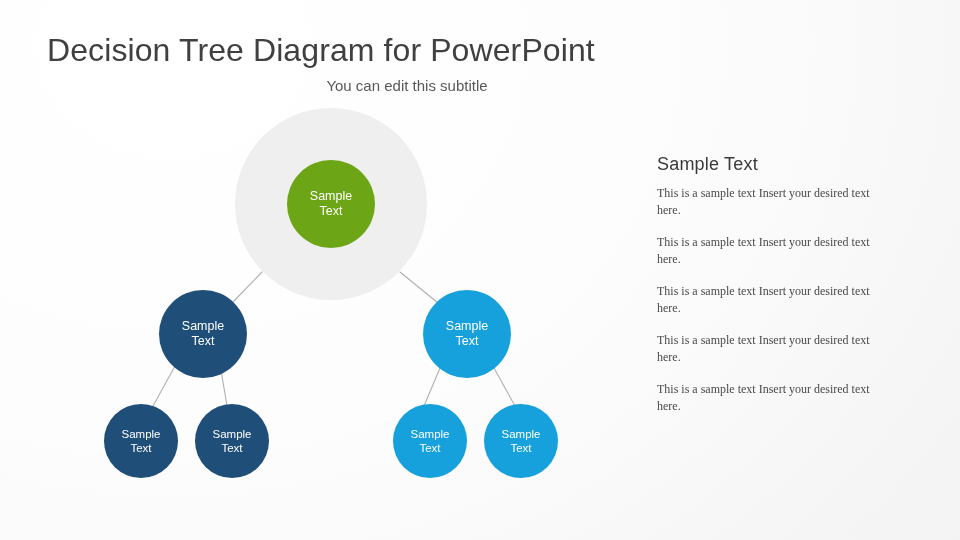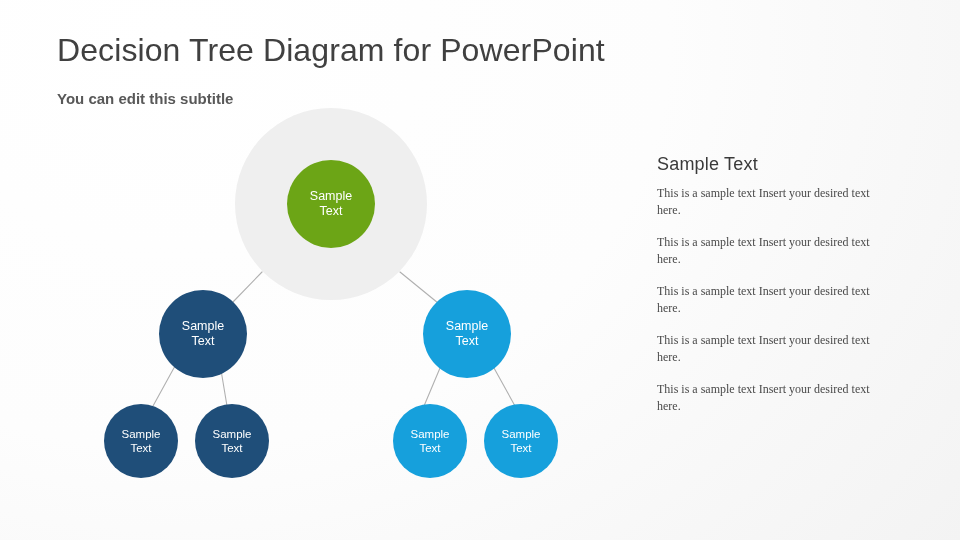--- a/index.html
+++ b/index.html
@@ -16,40 +16,41 @@
     background: #ffffff;
     background-image:
       radial-gradient(ellipse 1100px 900px at 18% 8%, #ffffff 0%, #fdfdfd 45%, #f7f7f7 72%, #f1f1f1 100%);
     font-family: "Liberation Sans", sans-serif;
     -webkit-font-smoothing: antialiased;
   }
 
   
   #header {
     position: absolute;
-    left: 57px;
+    left: 47px;
     top: 30px;
     width: 720px;
   }
 
   #slide-title {
     font-size: 32px;
     font-weight: 400;
     color: #404040;
     line-height: 40px;
     letter-spacing: 0.1px;
     white-space: nowrap;
   }
 
   #slide-subtitle {
-    margin-top: 19px;
+    margin-top: 6px;
     font-size: 15px;
-    font-weight: 700;
+    font-weight: 400;
     color: #585858;
     line-height: 20px;
+    text-align: center;
   }
 
   
   #diagram {
     position: absolute;
     left: 0;
     top: 0;
     width: 640px;
     height: 438px;
   }

